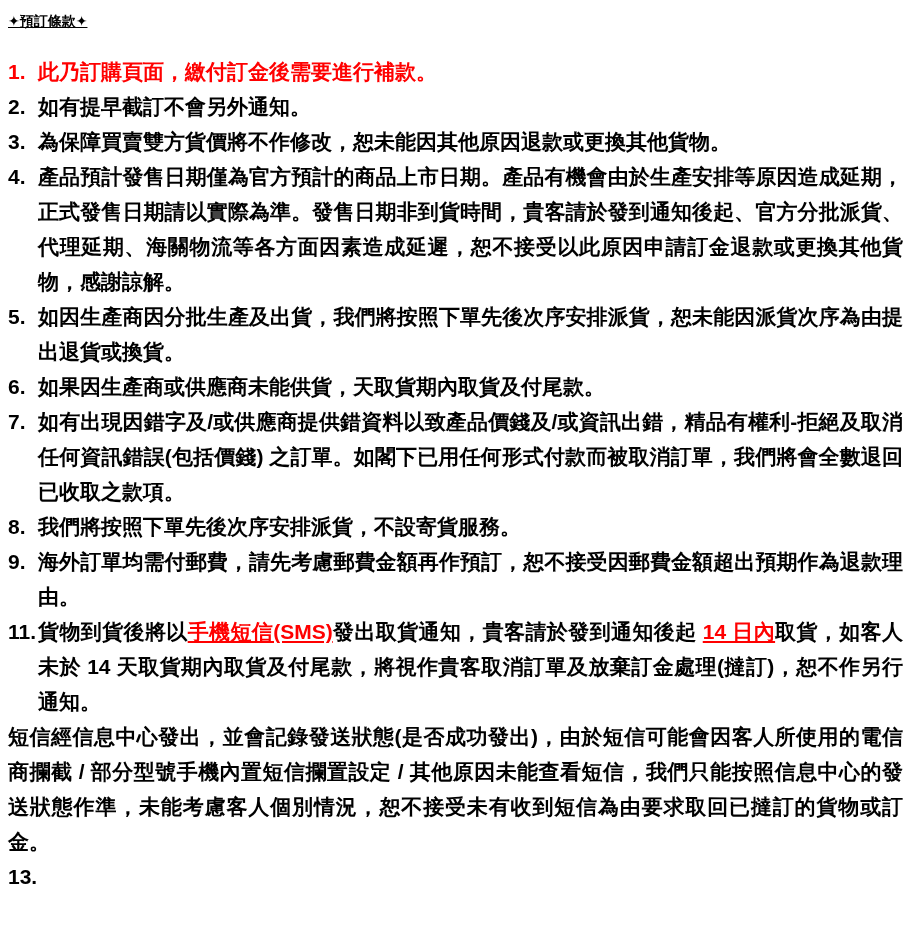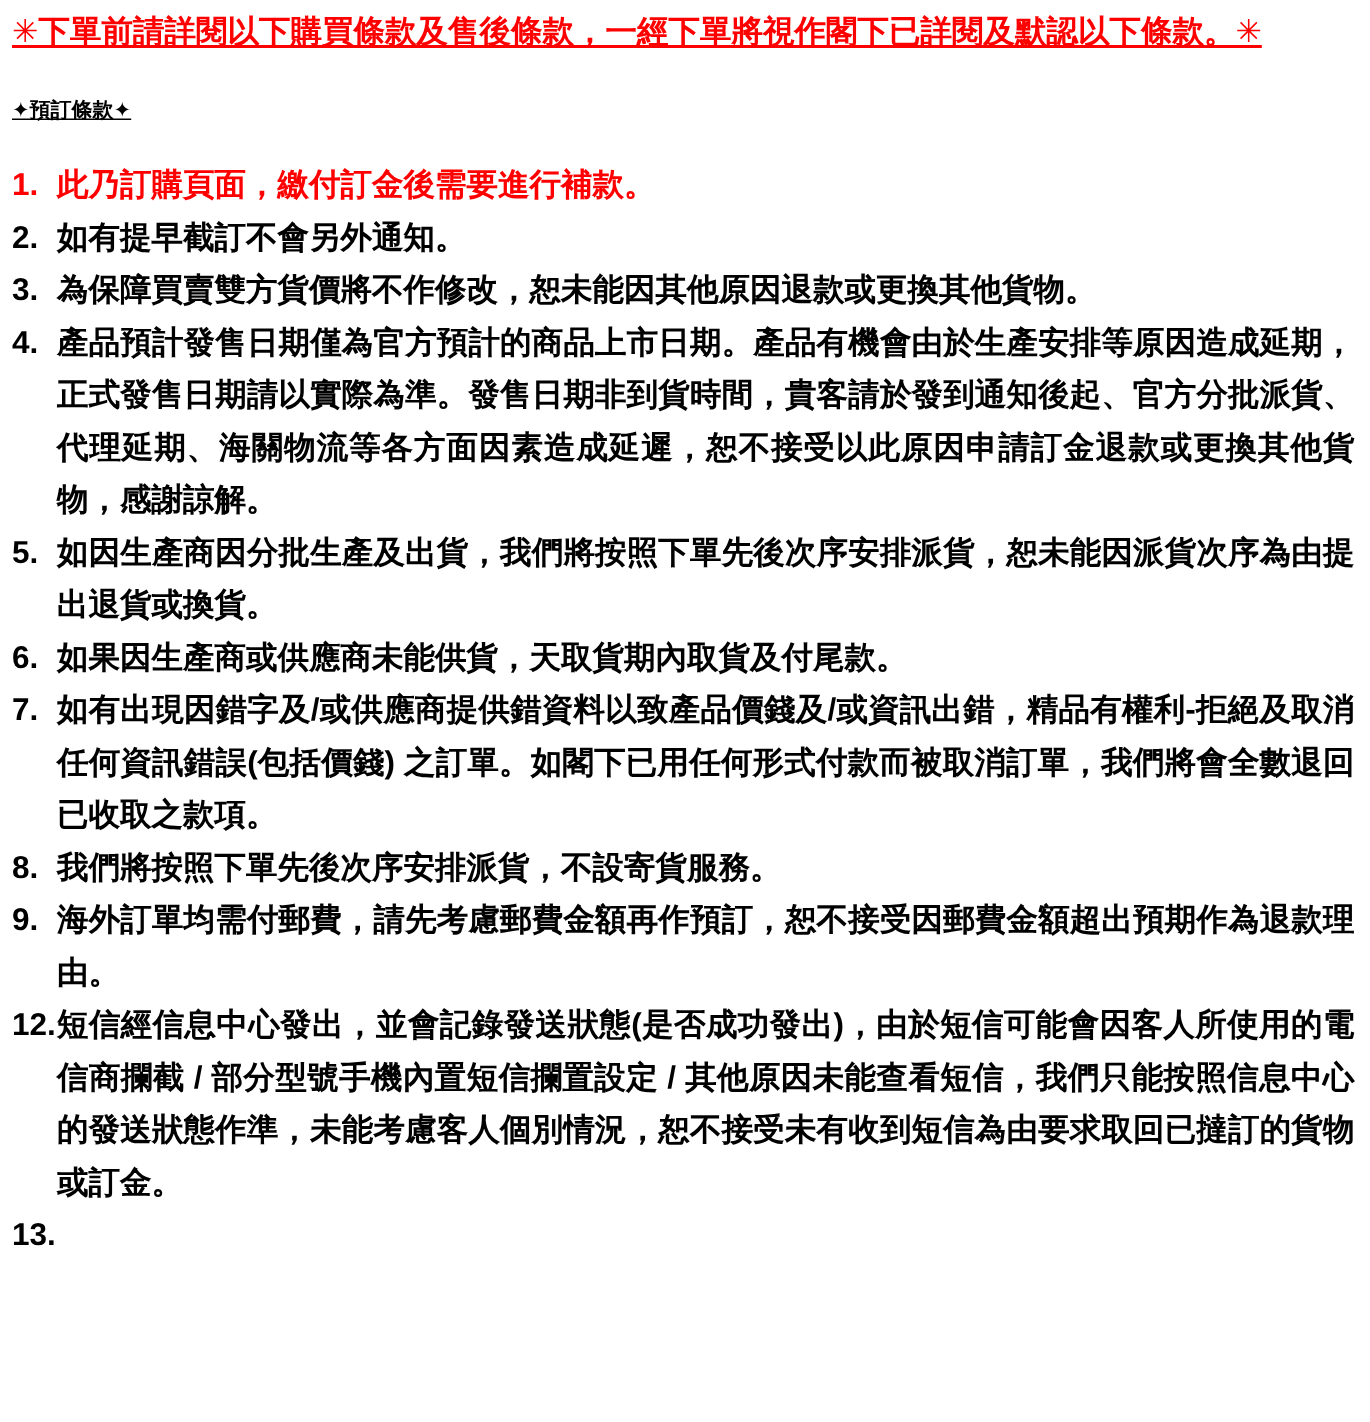--- a/index.html
+++ b/index.html
@@ -61,21 +61,20 @@
   .seg-red{ color:var(--red); }
   .seg-red-underline{
     color:var(--red);
     text-decoration:underline;
   }
 </style>
 </head>
 <body>
 
 <div class="page">
-  <div class="notice">✳下單前請詳閱以下購買條款及售後條款，一經下單將視作閣下已詳閱及默認以下條款。✳</div>
 
   <div class="section-heading">✦預訂條款✦</div>
 
   <div class="terms-list">
       <div class="term">
         <span class="num red">1.</span>
         <span class="term-text"><span class="seg-red">此乃訂購頁面，繳付訂金後需要進行補款。</span></span>
       </div>
       <div class="term">
         <span class="num">2.</span>
@@ -103,21 +102,24 @@
       </div>
       <div class="term">
         <span class="num">8.</span>
         <span class="term-text"><span class="seg-plain">我們將按照下單先後次序安排派貨，不設寄貨服務。</span></span>
       </div>
       <div class="term">
         <span class="num">9.</span>
         <span class="term-text"><span class="seg-plain">海外訂單均需付郵費，請先考慮郵費金額再作預訂，恕不接受因郵費金額超出預期作為退款理由。</span></span>
       </div>
       <div class="term">
-        <span class="num">12.</span>
+        <span class="num">11.</span>
+        <span class="term-text"><span class="seg-plain">貨物到貨後將以</span><span class="seg-red-underline">手機短信(SMS)</span><span class="seg-plain">發出取貨通知，貴客請於發到通知後起 </span><span class="seg-red-underline">14 日內</span><span class="seg-plain">取貨，如客人未於 14 天取貨期內取貨及付尾款，將視作貴客取消訂單及放棄訂金處理(撻訂)，恕不作另行通知。</span></span>
+      </div>
+      <div class="term">
         <span class="term-text"><span class="seg-plain">短信經信息中心發出，並會記錄發送狀態(是否成功發出)，由於短信可能會因客人所使用的電信商攔截 / 部分型號手機內置短信攔置設定 / 其他原因未能查看短信，我們只能按照信息中心的發送狀態作準，未能考慮客人個別情況，恕不接受未有收到短信為由要求取回已撻訂的貨物或訂金。</span></span>
       </div>
       <div class="term">
         <span class="num">13.</span>
         <span class="term-text"></span>
       </div>
     </div>
 </div>
 
 </body></html>

